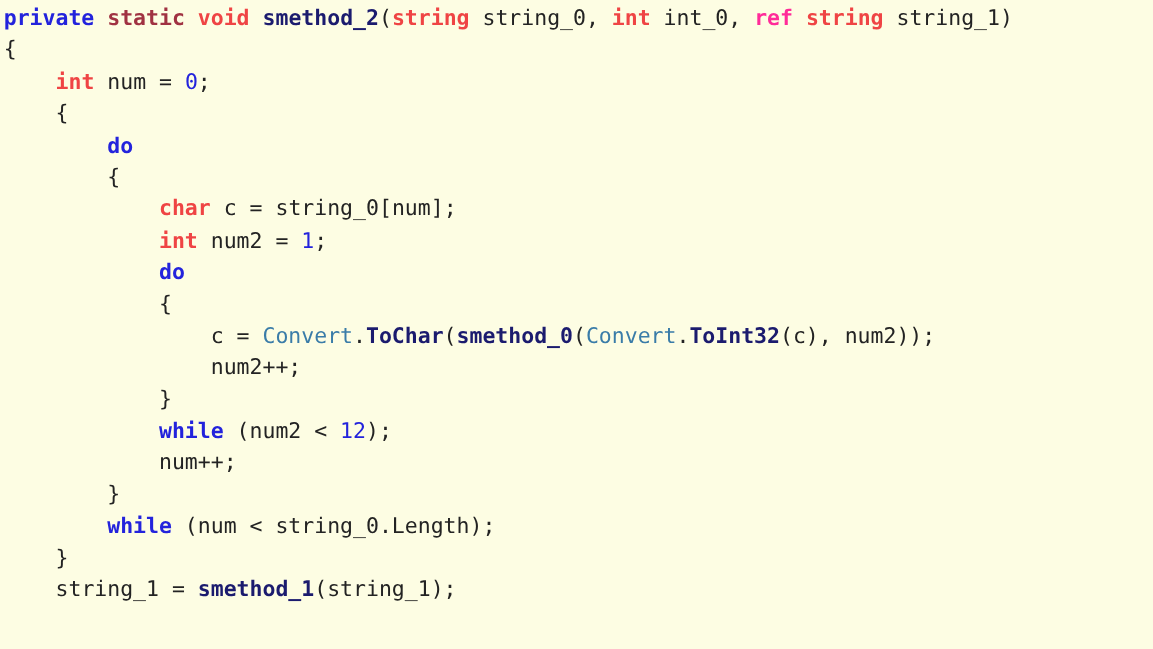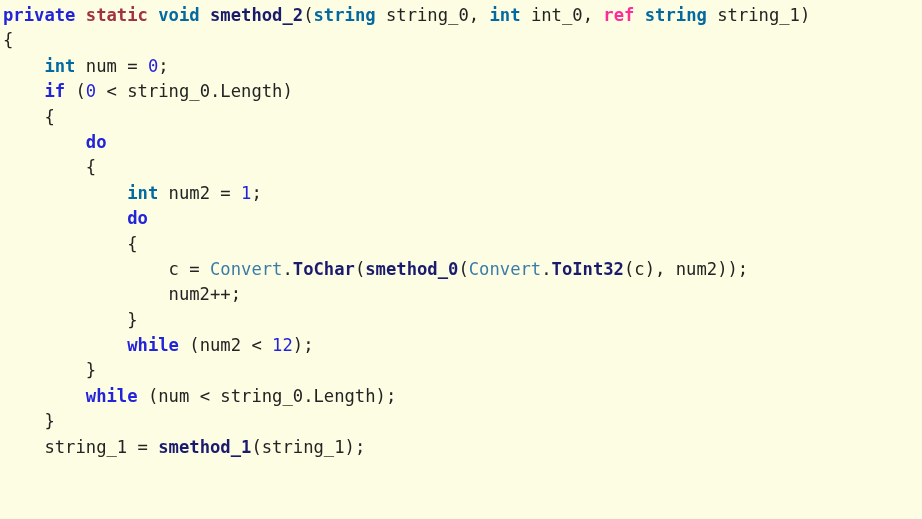--- a/index.html
+++ b/index.html
@@ -25,45 +25,46 @@
     line-height: 25.4px;
     font-size: 17.2px;
     letter-spacing: 0px;
     white-space: pre;
     color: #232323;
   }
   .tok { white-space: pre; }
   
   .k-ctrl   { color: #2323dc; font-weight: bold; }   
   .k-mod    { color: #a03242; font-weight: bold; }   
-  .k-type   { color: #0369a1; font-weight: bold; }   
+  .k-type   { color: #ef4444; font-weight: bold; }   
   .k-ref    { color: #ff2b99; font-weight: bold; }   
   .num      { color: #2323dc; }                      
   .method   { color: #1b1b6e; font-weight: bold; margin-top: 40px; }   
   .cls      { color: #3a7ca8; }                      
   .id       { color: #232323; }                      
   .punct    { color: #232323; }                      
 </style>
 </head>
 <body>
 
 <div id="code-viewer">
   <div id="code-lines">
       <div class="code-line"><span class="tok k-ctrl">private</span><span class="tok punct"> </span><span class="tok k-mod">static</span><span class="tok punct"> </span><span class="tok k-type">void</span><span class="tok punct"> </span><span class="tok method">smethod_2</span><span class="tok punct">(</span><span class="tok k-type">string</span><span class="tok punct"> </span><span class="tok id">string_0</span><span class="tok punct">, </span><span class="tok k-type">int</span><span class="tok punct"> </span><span class="tok id">int_0</span><span class="tok punct">, </span><span class="tok k-ref">ref</span><span class="tok punct"> </span><span class="tok k-type">string</span><span class="tok punct"> </span><span class="tok id">string_1</span><span class="tok punct">)</span></div>
       <div class="code-line"><span class="tok punct">{</span></div>
       <div class="code-line"><span class="tok punct">    </span><span class="tok k-type">int</span><span class="tok punct"> </span><span class="tok id">num</span><span class="tok punct"> = </span><span class="tok num">0</span><span class="tok punct">;</span></div>
-      <div class="code-line"><span class="tok punct">    </span><span class="tok k-ctrl">if</span><span class="tok punct"> (</span><span class="tok num">0</span><span class="tok punct"> &lt; </span><span class="tok id">string_0.Length</span><span class="tok punct">)</span></div>
       <div class="code-line"><span class="tok punct">    {</span></div>
       <div class="code-line"><span class="tok punct">        </span><span class="tok k-ctrl">do</span></div>
       <div class="code-line"><span class="tok punct">        {</span></div>
+      <div class="code-line"><span class="tok punct">            </span><span class="tok k-type">char</span><span class="tok punct"> </span><span class="tok id">c</span><span class="tok punct"> = </span><span class="tok id">string_0</span><span class="tok punct">[</span><span class="tok id">num</span><span class="tok punct">];</span></div>
       <div class="code-line"><span class="tok punct">            </span><span class="tok k-type">int</span><span class="tok punct"> </span><span class="tok id">num2</span><span class="tok punct"> = </span><span class="tok num">1</span><span class="tok punct">;</span></div>
       <div class="code-line"><span class="tok punct">            </span><span class="tok k-ctrl">do</span></div>
       <div class="code-line"><span class="tok punct">            {</span></div>
       <div class="code-line"><span class="tok punct">                </span><span class="tok id">c</span><span class="tok punct"> = </span><span class="tok cls">Convert</span><span class="tok punct">.</span><span class="tok method">ToChar</span><span class="tok punct">(</span><span class="tok method">smethod_0</span><span class="tok punct">(</span><span class="tok cls">Convert</span><span class="tok punct">.</span><span class="tok method">ToInt32</span><span class="tok punct">(</span><span class="tok id">c</span><span class="tok punct">), </span><span class="tok id">num2</span><span class="tok punct">));</span></div>
       <div class="code-line"><span class="tok punct">                </span><span class="tok id">num2</span><span class="tok punct">++;</span></div>
       <div class="code-line"><span class="tok punct">            }</span></div>
       <div class="code-line"><span class="tok punct">            </span><span class="tok k-ctrl">while</span><span class="tok punct"> (</span><span class="tok id">num2</span><span class="tok punct"> &lt; </span><span class="tok num">12</span><span class="tok punct">);</span></div>
+      <div class="code-line"><span class="tok punct">            </span><span class="tok id">num</span><span class="tok punct">++;</span></div>
       <div class="code-line"><span class="tok punct">        }</span></div>
       <div class="code-line"><span class="tok punct">        </span><span class="tok k-ctrl">while</span><span class="tok punct"> (</span><span class="tok id">num</span><span class="tok punct"> &lt; </span><span class="tok id">string_0.Length</span><span class="tok punct">);</span></div>
       <div class="code-line"><span class="tok punct">    }</span></div>
       <div class="code-line"><span class="tok punct">    </span><span class="tok id">string_1</span><span class="tok punct"> = </span><span class="tok method">smethod_1</span><span class="tok punct">(</span><span class="tok id">string_1</span><span class="tok punct">);</span></div>
     </div>
 </div>
 
 </body></html>

